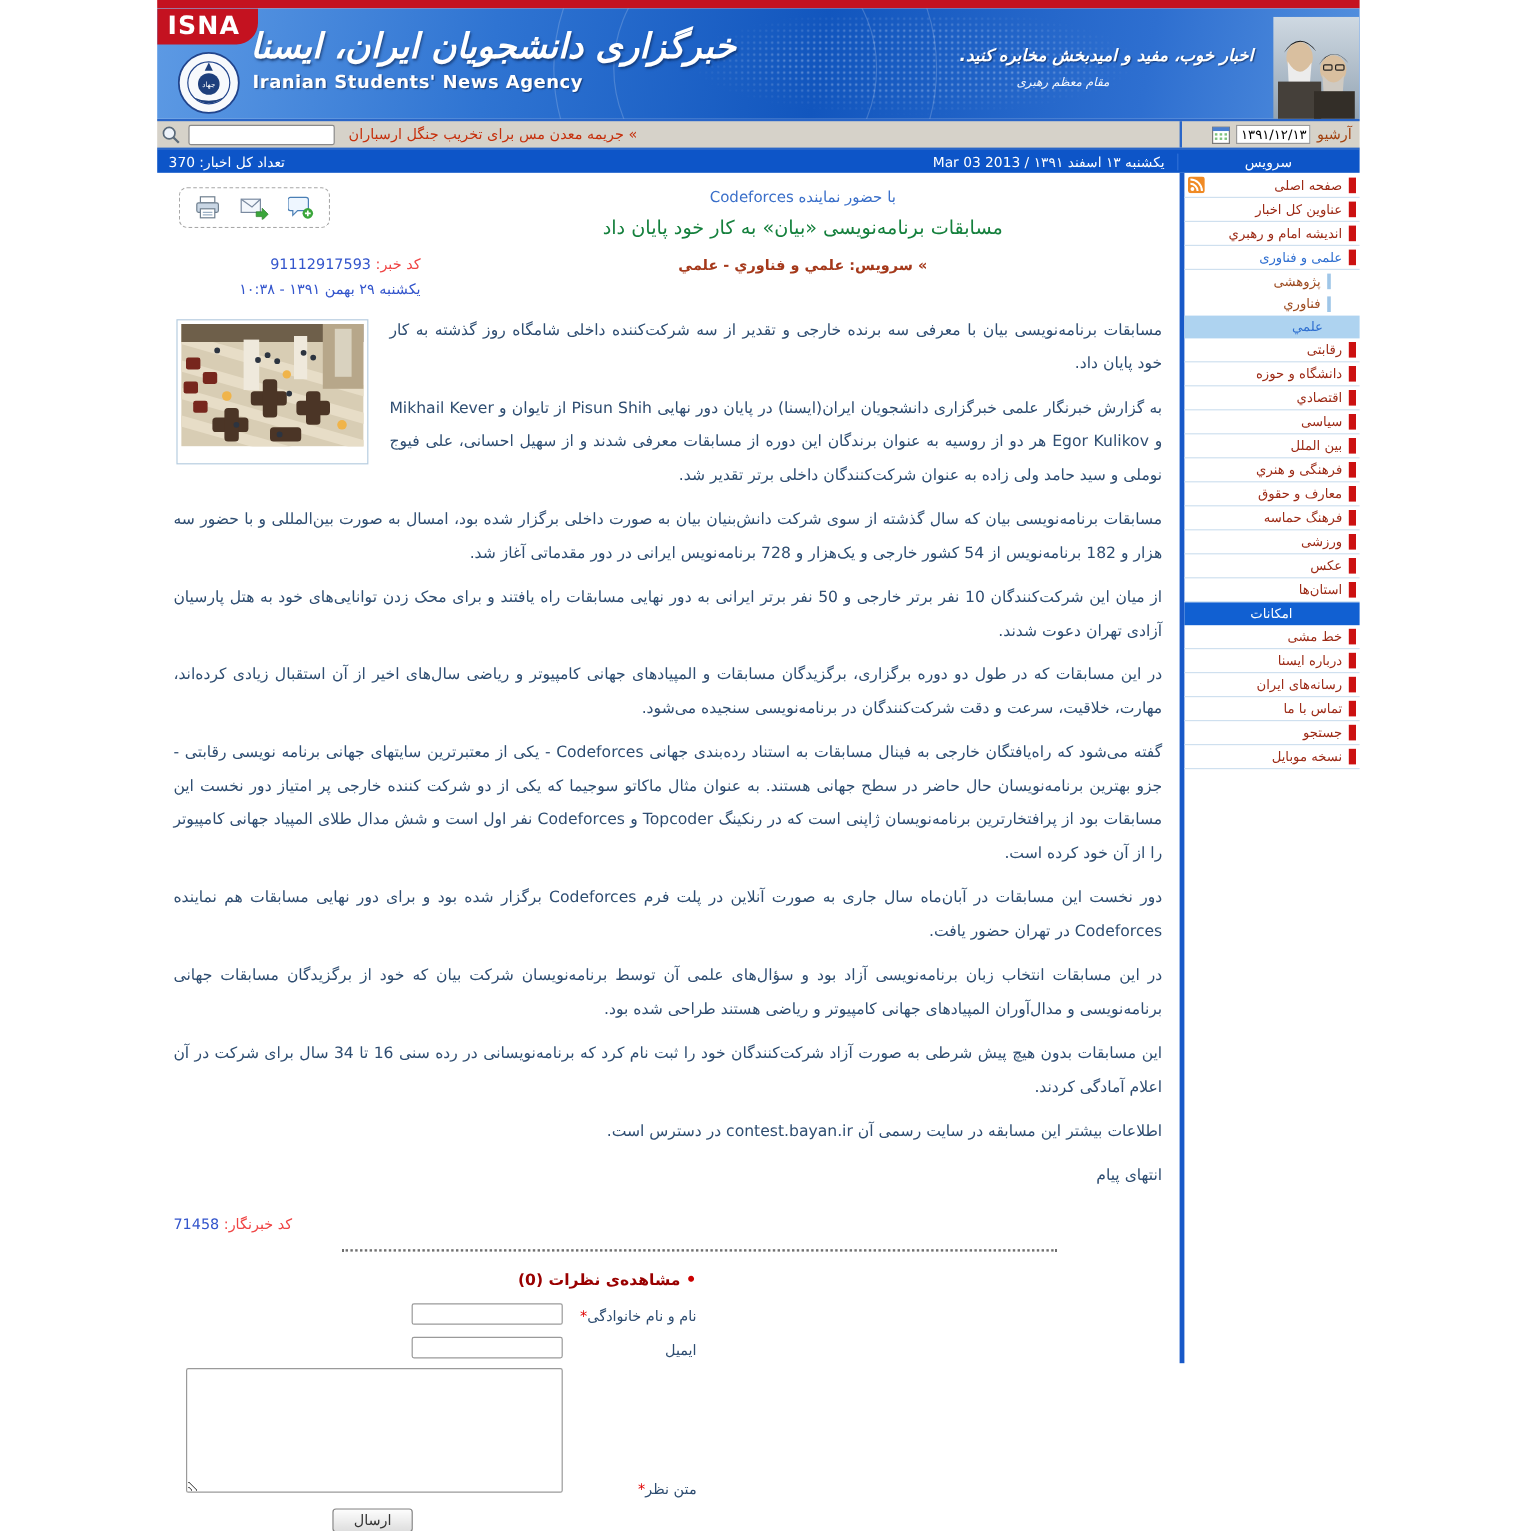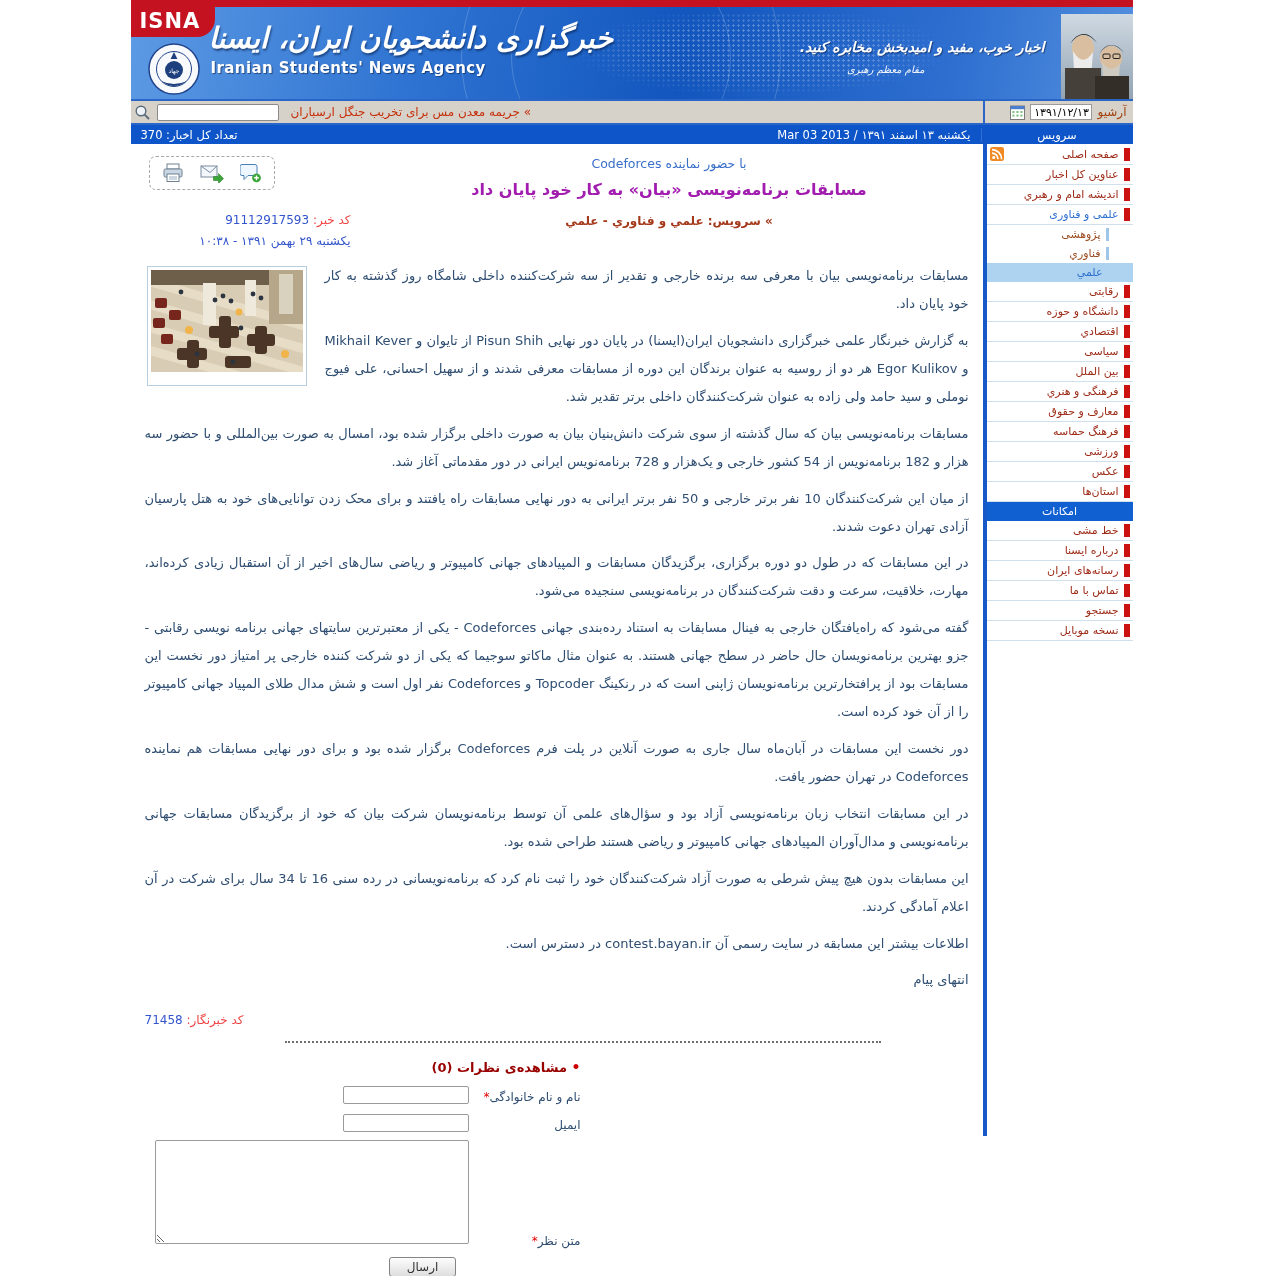--- a/index.html
+++ b/index.html
@@ -74,21 +74,21 @@
   .art-header { position:relative; min-height:92px; }
   .icons-box { position:absolute; left:4px; top:2px; border:1px dashed #a8a8a8; border-radius:7px;
     padding:6px 12px; display:flex; gap:16px; align-items:center; background:#fff; }
   .icons-box .ic { cursor:pointer; display:flex; }
   .art-meta { position:absolute; left:6px; top:56px; width:200px; text-align:right; font-size:12px;
     line-height:1.75; direction:rtl; white-space:nowrap; }
   .meta-label { color:#ef4444; }
   .meta-value, .meta-date { color:#3355cc; }
   .art-titlebox { margin:0 10px 0 235px; text-align:center; }
   .supertitle { color:#3a6fc9; font-size:12.5px; padding-top:2px; }
-  .art-title { color:#a21caf; font-size:16px; font-weight:bold; margin-top:7px; line-height:1.5; }
+  .art-title { color:#15803d; font-size:16px; font-weight:normal; margin-top:7px; line-height:1.5; }
   .service-line { color:#a5391b; font-size:12px; font-weight:bold; margin-top:12px; }
 
   
   .art-body { clear:both; margin-top:16px; font-size:13px; color:#2e4d71; line-height:2.15; text-align:justify; }
   .art-image { float:left; margin:4px 18px 8px 2px; border:1px solid #b7cde0; padding:3px; background:#fff; }
   .art-body p { margin:0 0 9px; }
   .end-note { text-align:right; margin:14px 0 26px; font-size:13px; color:#2e4d71; }
   .reporter { text-align:left; font-size:12px; margin:0 0 14px; direction:rtl; display:flow-root; }
   .reporter-inner { float:left; }
   .dotted-sep { border:none; border-top:2px dotted #6f6f6f; margin:6px 88px 16px 140px; }
@@ -97,21 +97,21 @@
   .comments { width:436px; margin-left:0; margin-right:auto; direction:rtl; }
   .cm-header { color:#990000; font-weight:bold; font-size:13px; margin-bottom:9px; text-align:right; }
   .cm-bullet { color:#cc0000; font-size:14px; }
   .cm-row { display:flex; margin-bottom:8px; align-items:flex-end; }
   .cm-label { width:112px; font-size:12px; color:#2e4d71; padding-top:3px; flex:0 0 auto; }
   .cm-field { width:316px; }
   .cm-input { width:126px; height:18px; border:1px solid #9a9a9a; border-radius:2px; font-size:12px; padding:0 4px; }
   .cm-textarea { width:314px; height:104px; border:1px solid #9a9a9a; border-radius:2px; resize:both;
     font-size:12px; font-family:"DejaVu Sans", sans-serif; padding:3px; }
   .cm-row.text-row .cm-label { padding-top:42px; }
-  .cm-submit-row { display:flex; margin-top:5px;flex-direction:column; }
+  .cm-submit-row { display:flex; margin-top:5px; }
   .cm-submit-spacer { width:112px; flex:0 0 auto; }
   .cm-submit-area { width:316px; text-align:center; }
   .submit-btn { padding:2px 17px; font-size:12px; color:#333; background:linear-gradient(#fdfdfd,#dedede);
     border:1px solid #848484; border-radius:3px; cursor:pointer; font-family:"DejaVu Sans", sans-serif; }
   .req { color:#e00000; }
 </style>
 </head>
 <body>
 
 <div class="page">

